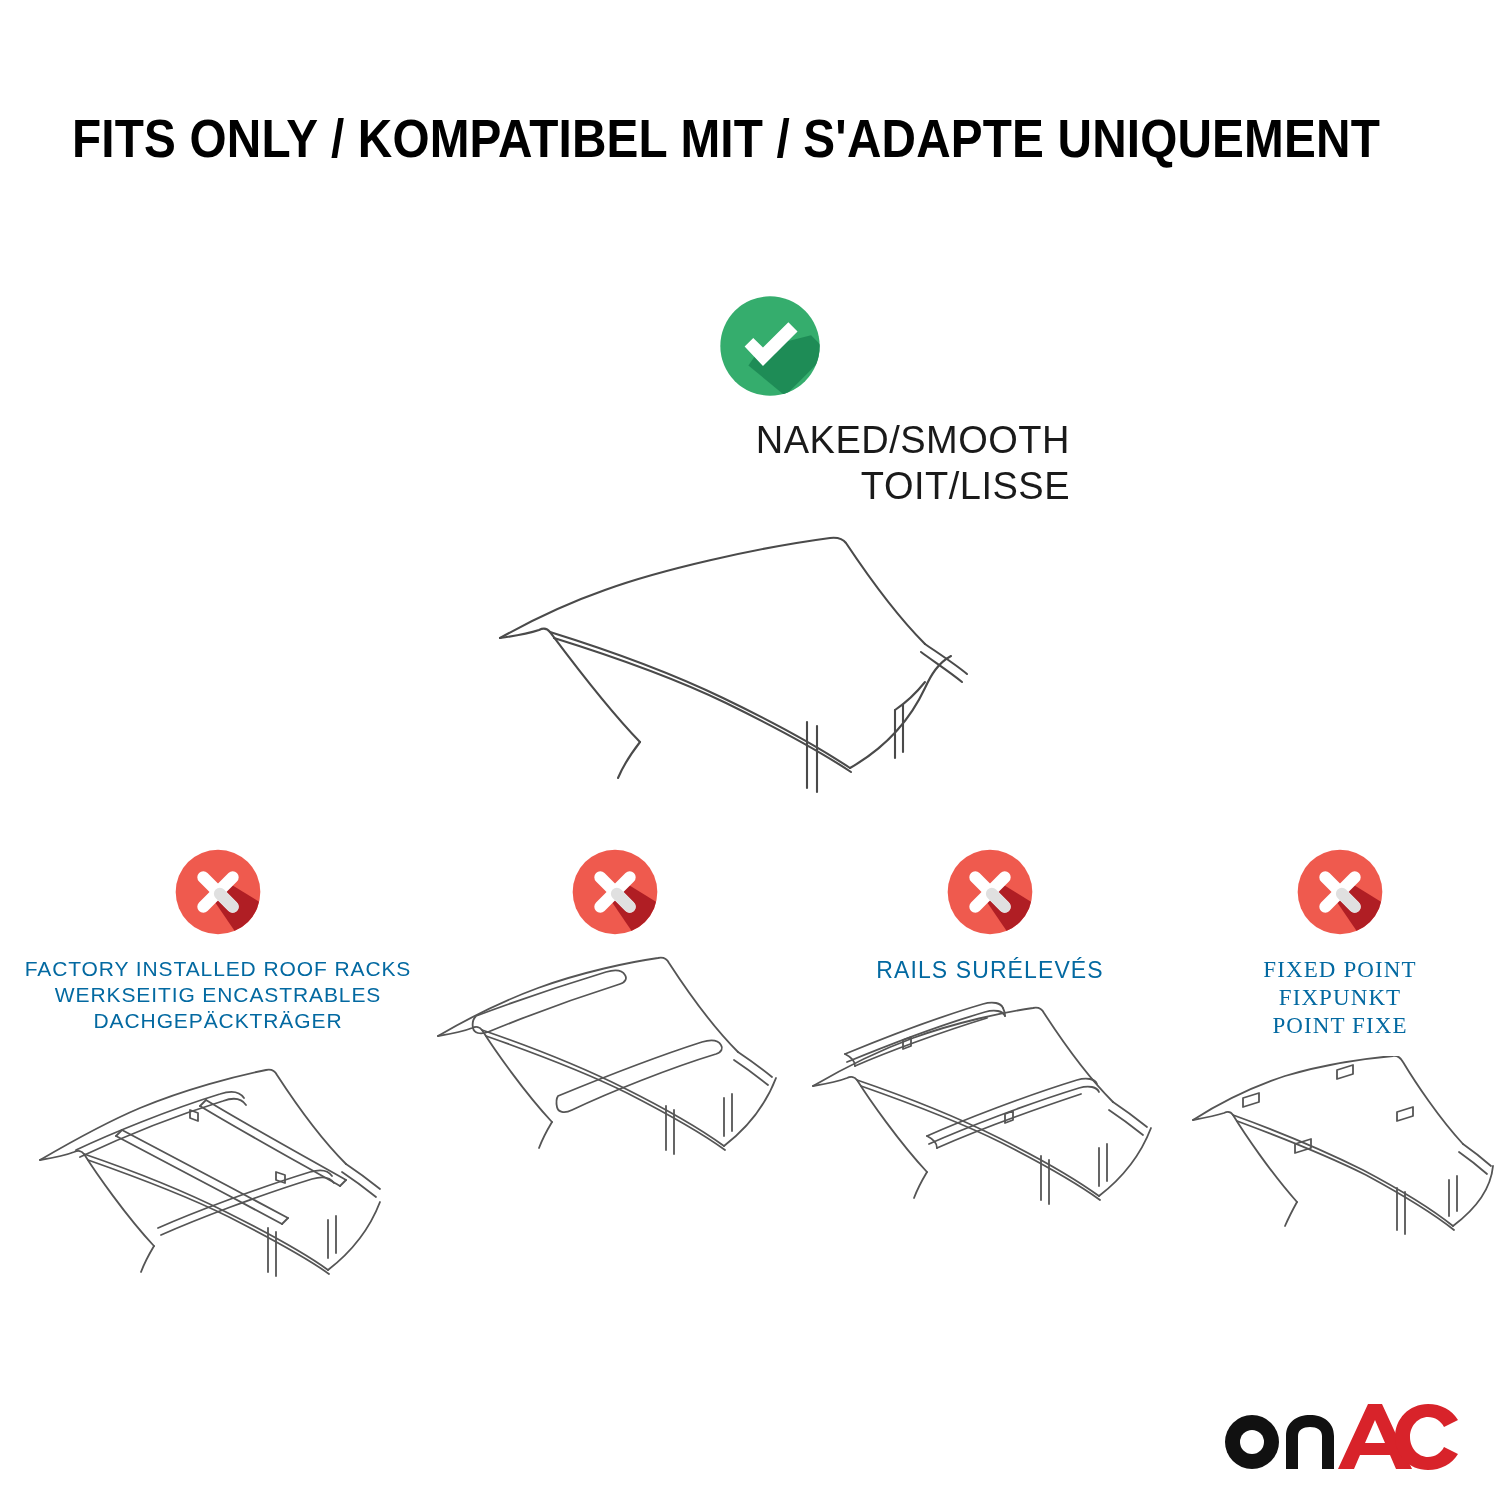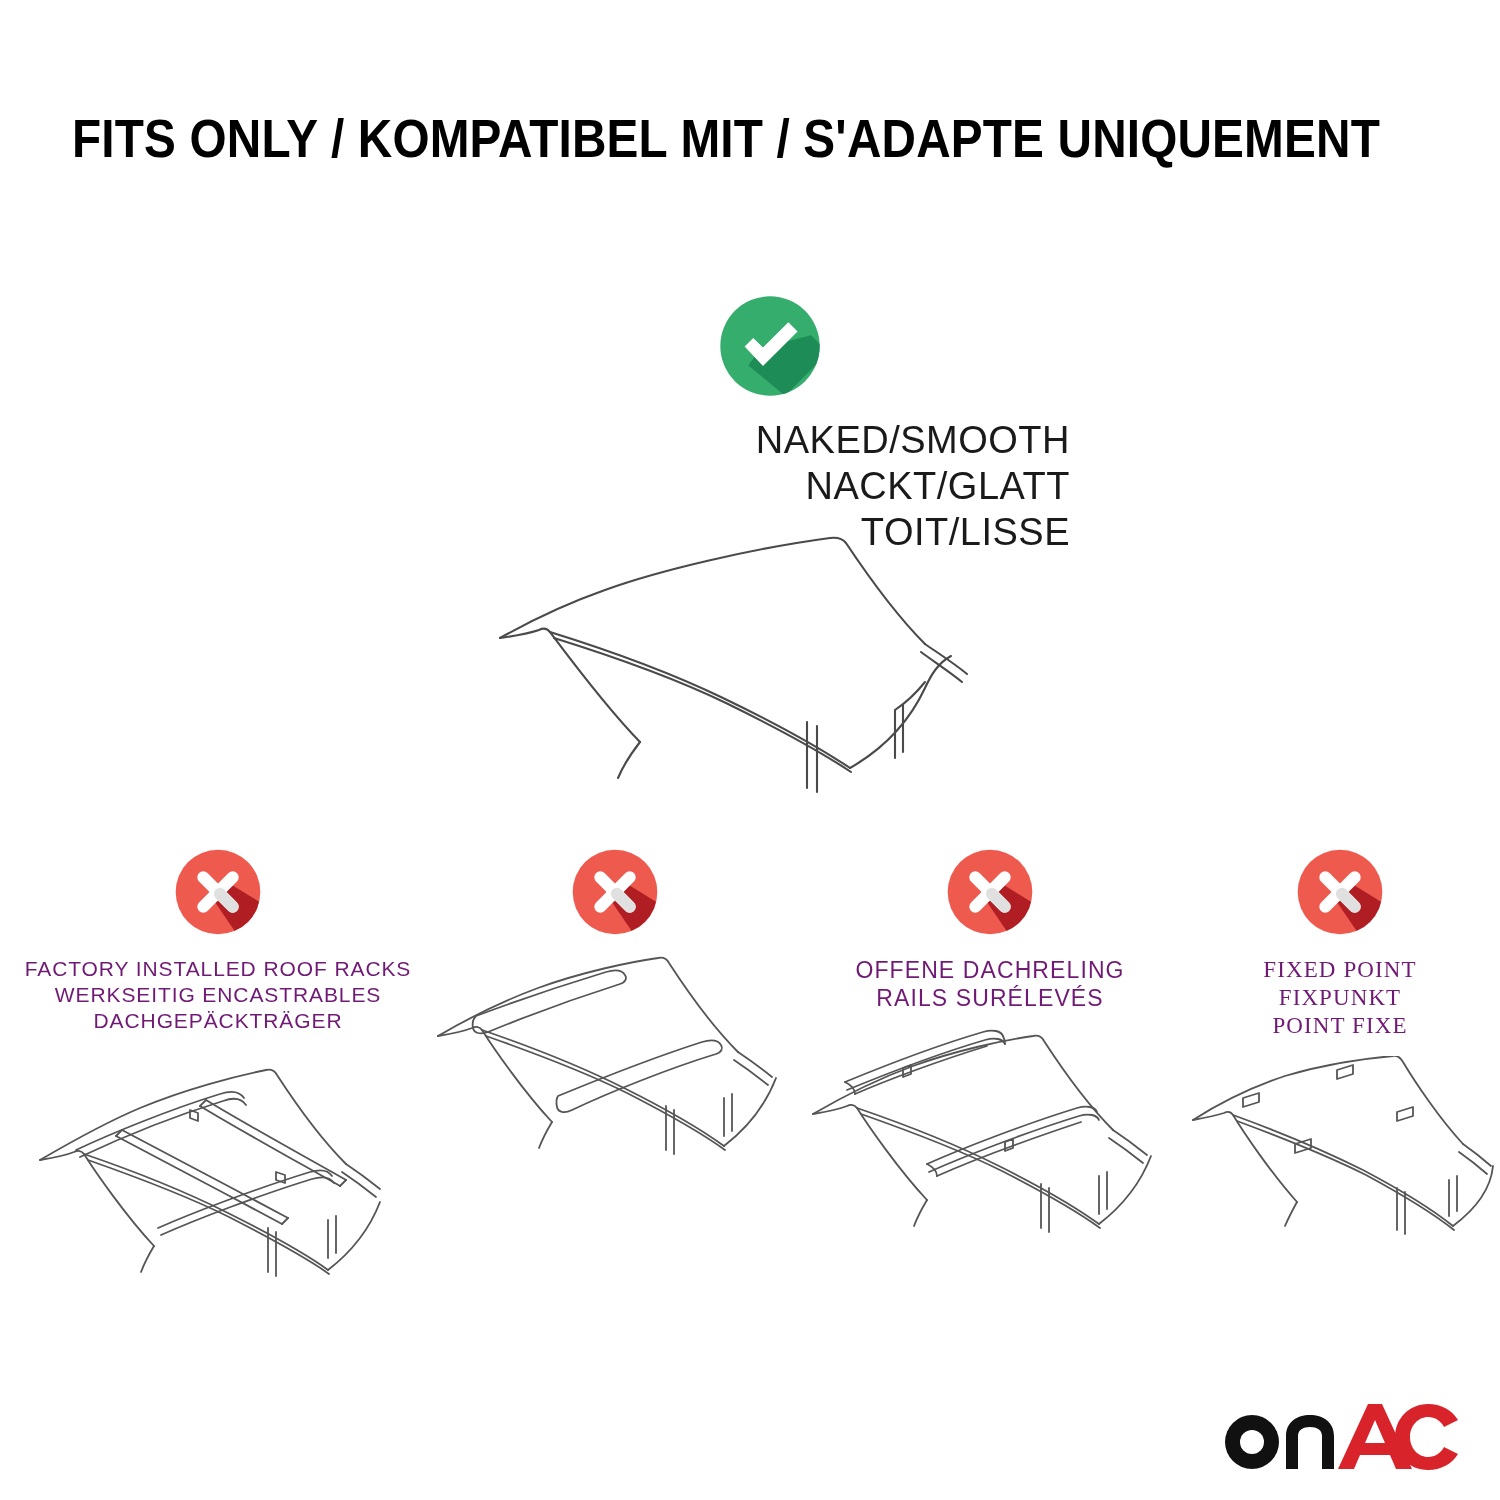--- a/index.html
+++ b/index.html
@@ -91,21 +91,21 @@
     position: relative;
   }
   .badge-x svg { display:block; width:100%; height:100%; }
 
   .col-labels {
     margin-top: 18px;
     font-size: 23px;
     line-height: 28px;
     letter-spacing: 1.1px;
     font-weight: 400;
-    color: #701a75;
+    color: #0369a1;
   }
   .col-0 .col-labels { font-size: 21px; line-height: 26px; letter-spacing: 0.9px; }
 
   .col-art {
     margin-top: 16px;
     width: 100%;
     height: 230px;
   }
   .col-art svg { display:block; width:100%; height:100%; }
 
@@ -136,21 +136,20 @@
       <circle cx="50" cy="50" r="46" fill="#35AD6D"></circle>
       <g clip-path="url(#cc)">
         <path d="M41 52 L30 68 L64 96 L104 56 L88 40 Z" fill="#1E8A55" opacity="0.95"></path>
       </g>
       <path d="M26.5 50.5 L34.5 42.5 L43.5 51.5 L67 28 L75.5 36.5 L43.5 68.5 Z" fill="#ffffff"></path>
     </svg>
   </div>
 
   <div class="hero-labels">
     <div>NAKED/SMOOTH</div>
-    <div>NACKT/GLATT</div>
     <div>TOIT/LISSE</div>
   </div>
 </div>
 
 <div class="hero-art">
   <svg viewBox="0 0 620 300" xmlns="http://www.w3.org/2000/svg" fill="none" stroke="#4a4a4a" stroke-width="2.1" stroke-linecap="round" stroke-linejoin="round">
 
     <path d="M45 118 C70 104 110 84 150 70 C205 50 300 28 375 18 C382 17.2 388 19 391 23
              C405 44 438 92 470 124"></path>
 
@@ -300,21 +299,20 @@
           <path d="M58 38 L42 54 L76 104 L110 70 Z" fill="#B01E24"></path>
         </g>
         <g stroke="#ffffff" stroke-width="13" stroke-linecap="round">
           <line x1="34" y1="34" x2="66" y2="66"></line>
           <line x1="66" y1="34" x2="34" y2="66"></line>
         </g>
         <line x1="52" y1="52" x2="66" y2="66" stroke="#e0e0e0" stroke-width="13" stroke-linecap="round"></line>
       </svg>
     </div>
     <div class="col-labels">
-      <div>OFFENE DACHRELING</div>
       <div>RAILS SURÉLEVÉS</div>
     </div>
     <div class="col-art">
       <svg viewBox="0 0 370 230" xmlns="http://www.w3.org/2000/svg" fill="none" stroke="#555" stroke-width="1.8" stroke-linecap="round" stroke-linejoin="round">
         <path d="M8 86 C32 72 70 52 108 38 C152 22 200 12 228 8 C233 7 237 9 239 13
                  C252 33 280 74 308 102"></path>
         <path d="M8 86 C20 84 32 82 42 78 C46 76 50 77 52 80
                  C64 99 94 142 122 172"></path>
         <path d="M52 80 C90 93 146 114 194 138 C234 158 272 180 294 196"></path>
         <path d="M56 86 C93 99 149 119 197 143 C236 163 273 184 295 200"></path>

